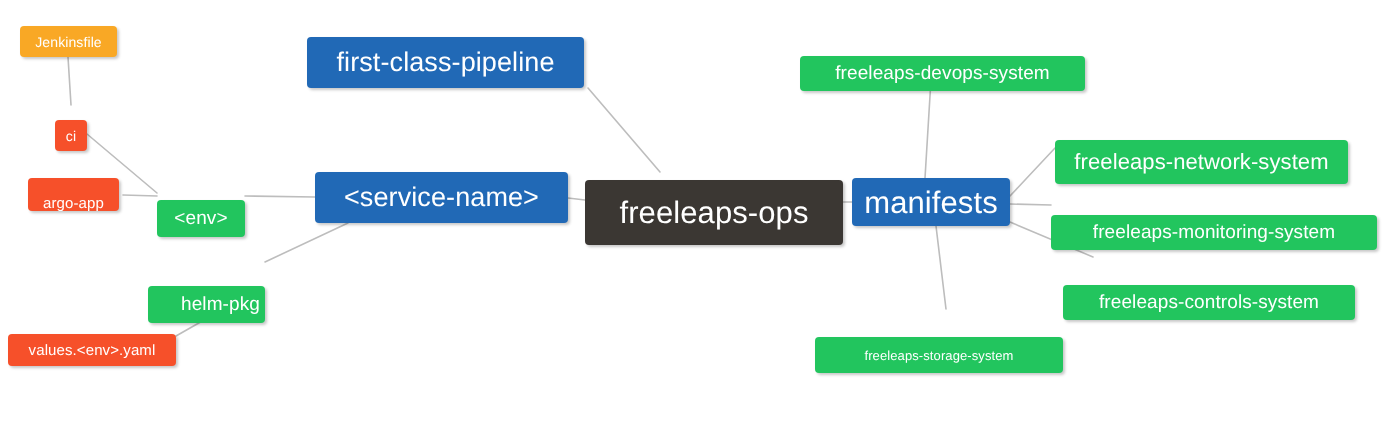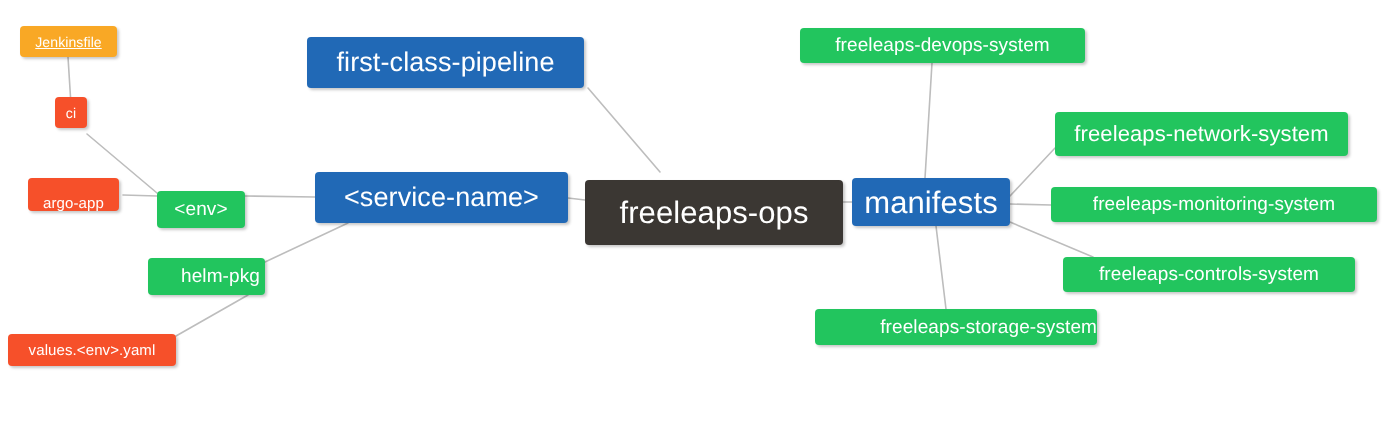--- a/index.html
+++ b/index.html
@@ -35,22 +35,22 @@
     border-radius: 4px;
     color: #ffffff;
     white-space: nowrap;
     line-height: 1;
     letter-spacing: 0.1px;
     box-shadow: 2px 2px 3px rgba(0,0,0,0.22);
     text-rendering: geometricPrecision;
   }
   .n-root   { background: #3b3733; }
   .n-blue   { background: #2169b6; }
-  .n-green  { background: #22c55e; }
-  .n-orange { background: #f9a825; text-decoration: underline; }
+  .n-green  { background: #22c55e; margin-top: 28px; }
+  .n-orange { background: #f9a825; }
   .n-red    { background: #f6502a; }
 </style>
 </head>
 <body>
 
 <div id="mindmap">
   <svg id="edge-layer" viewBox="0 0 1390 421" width="1390" height="421" aria-hidden="true">
       <path d="M 68,57 L 71,105" stroke="#bdbdbd" stroke-width="1.6" fill="none" stroke-linecap="round"></path>
       <path d="M 87,134 L 157,193" stroke="#bdbdbd" stroke-width="1.6" fill="none" stroke-linecap="round"></path>
       <path d="M 123,195 L 157,196" stroke="#bdbdbd" stroke-width="1.6" fill="none" stroke-linecap="round"></path>
@@ -63,27 +63,27 @@
       <path d="M 925,178 L 932,63" stroke="#bdbdbd" stroke-width="1.6" fill="none" stroke-linecap="round"></path>
       <path d="M 1010,196 L 1055,148" stroke="#bdbdbd" stroke-width="1.6" fill="none" stroke-linecap="round"></path>
       <path d="M 1010,204 L 1051,205" stroke="#bdbdbd" stroke-width="1.6" fill="none" stroke-linecap="round"></path>
       <path d="M 1010,222 L 1093,257" stroke="#bdbdbd" stroke-width="1.6" fill="none" stroke-linecap="round"></path>
       <path d="M 936,226 L 946,309" stroke="#bdbdbd" stroke-width="1.6" fill="none" stroke-linecap="round"></path>
     </svg>
   <div id="node-layer">
       <div class="node n-orange" style="left: 20px; top: 26px; width: 97px; height: 31px; font-size: 14px;">
         <span>Jenkinsfile</span>
       </div>
-      <div class="node n-red" style="left: 55px; top: 97px; width: 32px; height: 31px; font-size: 14px;">
+      <div class="node n-red" style="left: 55px; top: 120px; width: 32px; height: 31px; font-size: 14px;">
         <span>ci</span>
       </div>
       <div class="node n-red" style="left: 28px; top: 178px; width: 91px; height: 33px; font-size: 15px; align-items: flex-end;">
         <span>argo-app</span>
       </div>
-      <div class="node n-green" style="left: 157px; top: 191px; width: 88px; height: 37px; font-size: 19px;">
+      <div class="node n-green" style="left: 157px; top: 172px; width: 88px; height: 37px; font-size: 19px;">
         <span>&lt;env&gt;</span>
       </div>
       <div class="node n-green" style="left: 148px; top: 258px; width: 117px; height: 37px; font-size: 19px; padding-left: 28px;">
         <span>helm-pkg</span>
       </div>
       <div class="node n-red" style="left: 8px; top: 334px; width: 168px; height: 32px; font-size: 15px;">
         <span>values.&lt;env&gt;.yaml</span>
       </div>
       <div class="node n-blue" style="left: 307px; top: 37px; width: 277px; height: 51px; font-size: 27px;">
         <span>first-class-pipeline</span>
@@ -102,17 +102,17 @@
       </div>
       <div class="node n-green" style="left: 1055px; top: 112px; width: 293px; height: 44px; font-size: 22px;">
         <span>freeleaps-network-system</span>
       </div>
       <div class="node n-green" style="left: 1051px; top: 187px; width: 326px; height: 35px; font-size: 19px;">
         <span>freeleaps-monitoring-system</span>
       </div>
       <div class="node n-green" style="left: 1063px; top: 257px; width: 292px; height: 35px; font-size: 19px;">
         <span>freeleaps-controls-system</span>
       </div>
-      <div class="node n-green" style="left: 815px; top: 309px; width: 282px; height: 36px; font-size: 19px; justify-content: flex-end;">
+      <div class="node n-green" style="left: 815px; top: 309px; width: 248px; height: 36px; font-size: 13px;">
         <span>freeleaps-storage-system</span>
       </div>
     </div>
 </div>
 
 </body></html>

